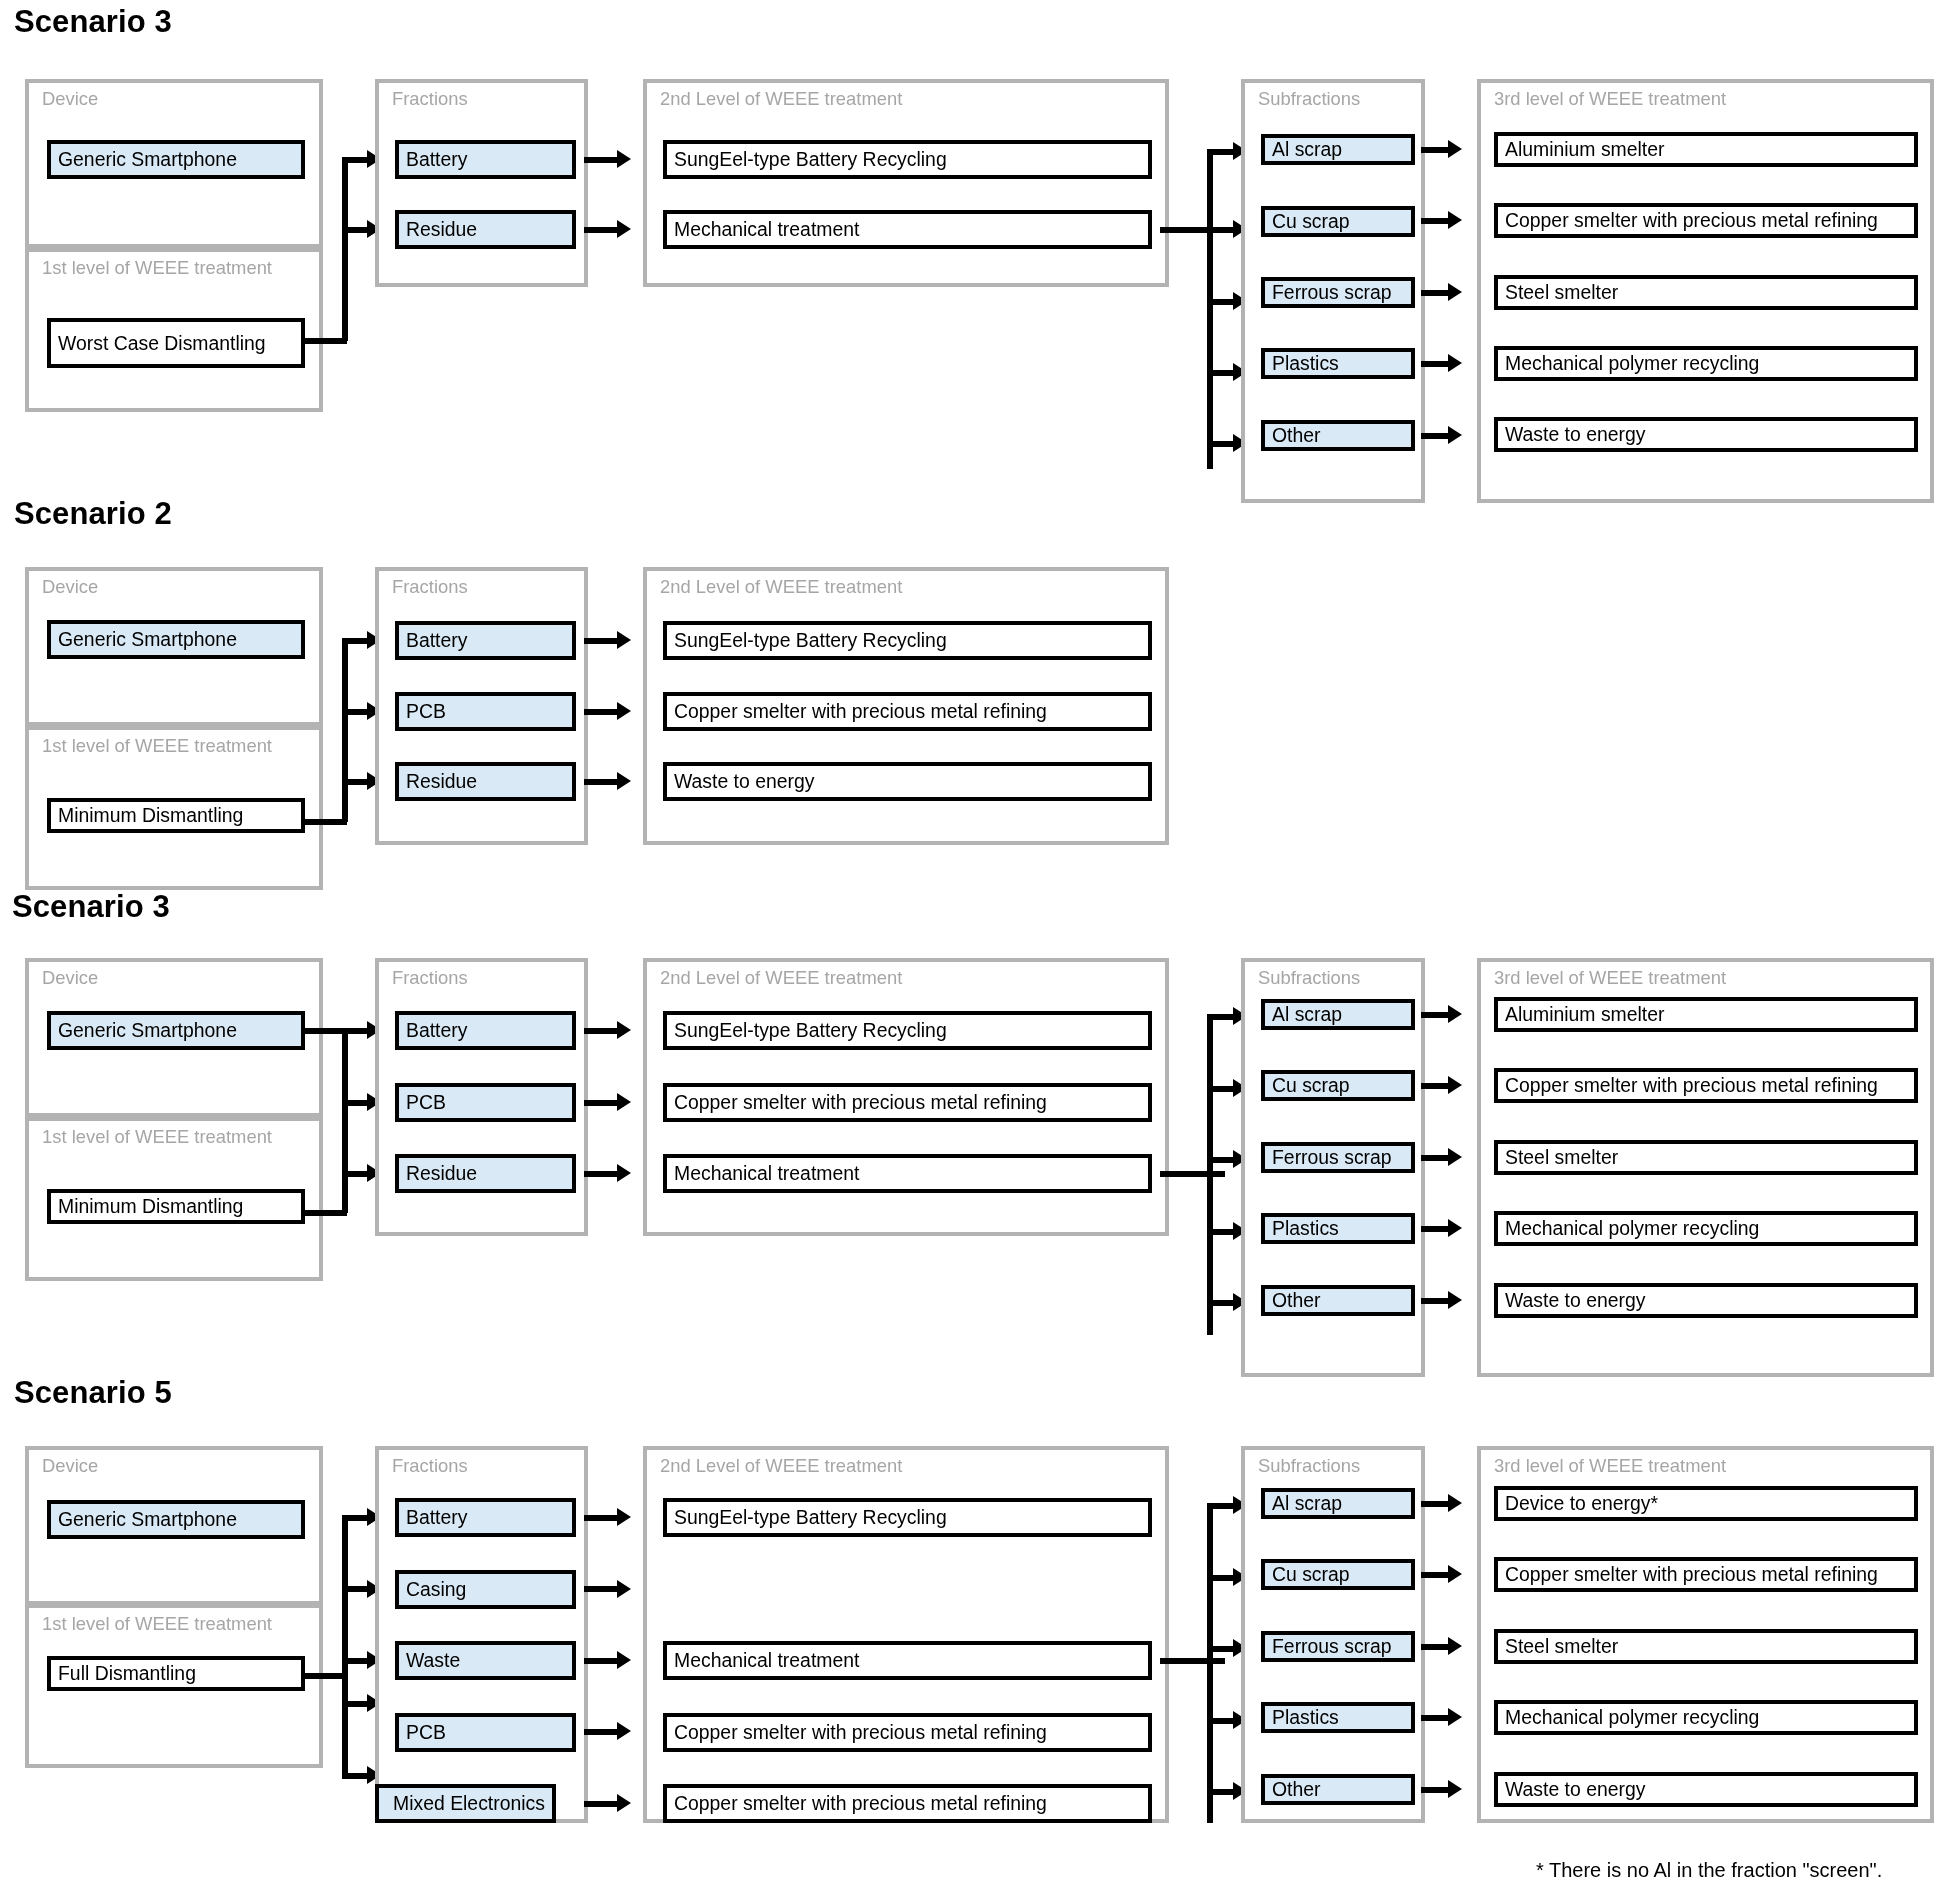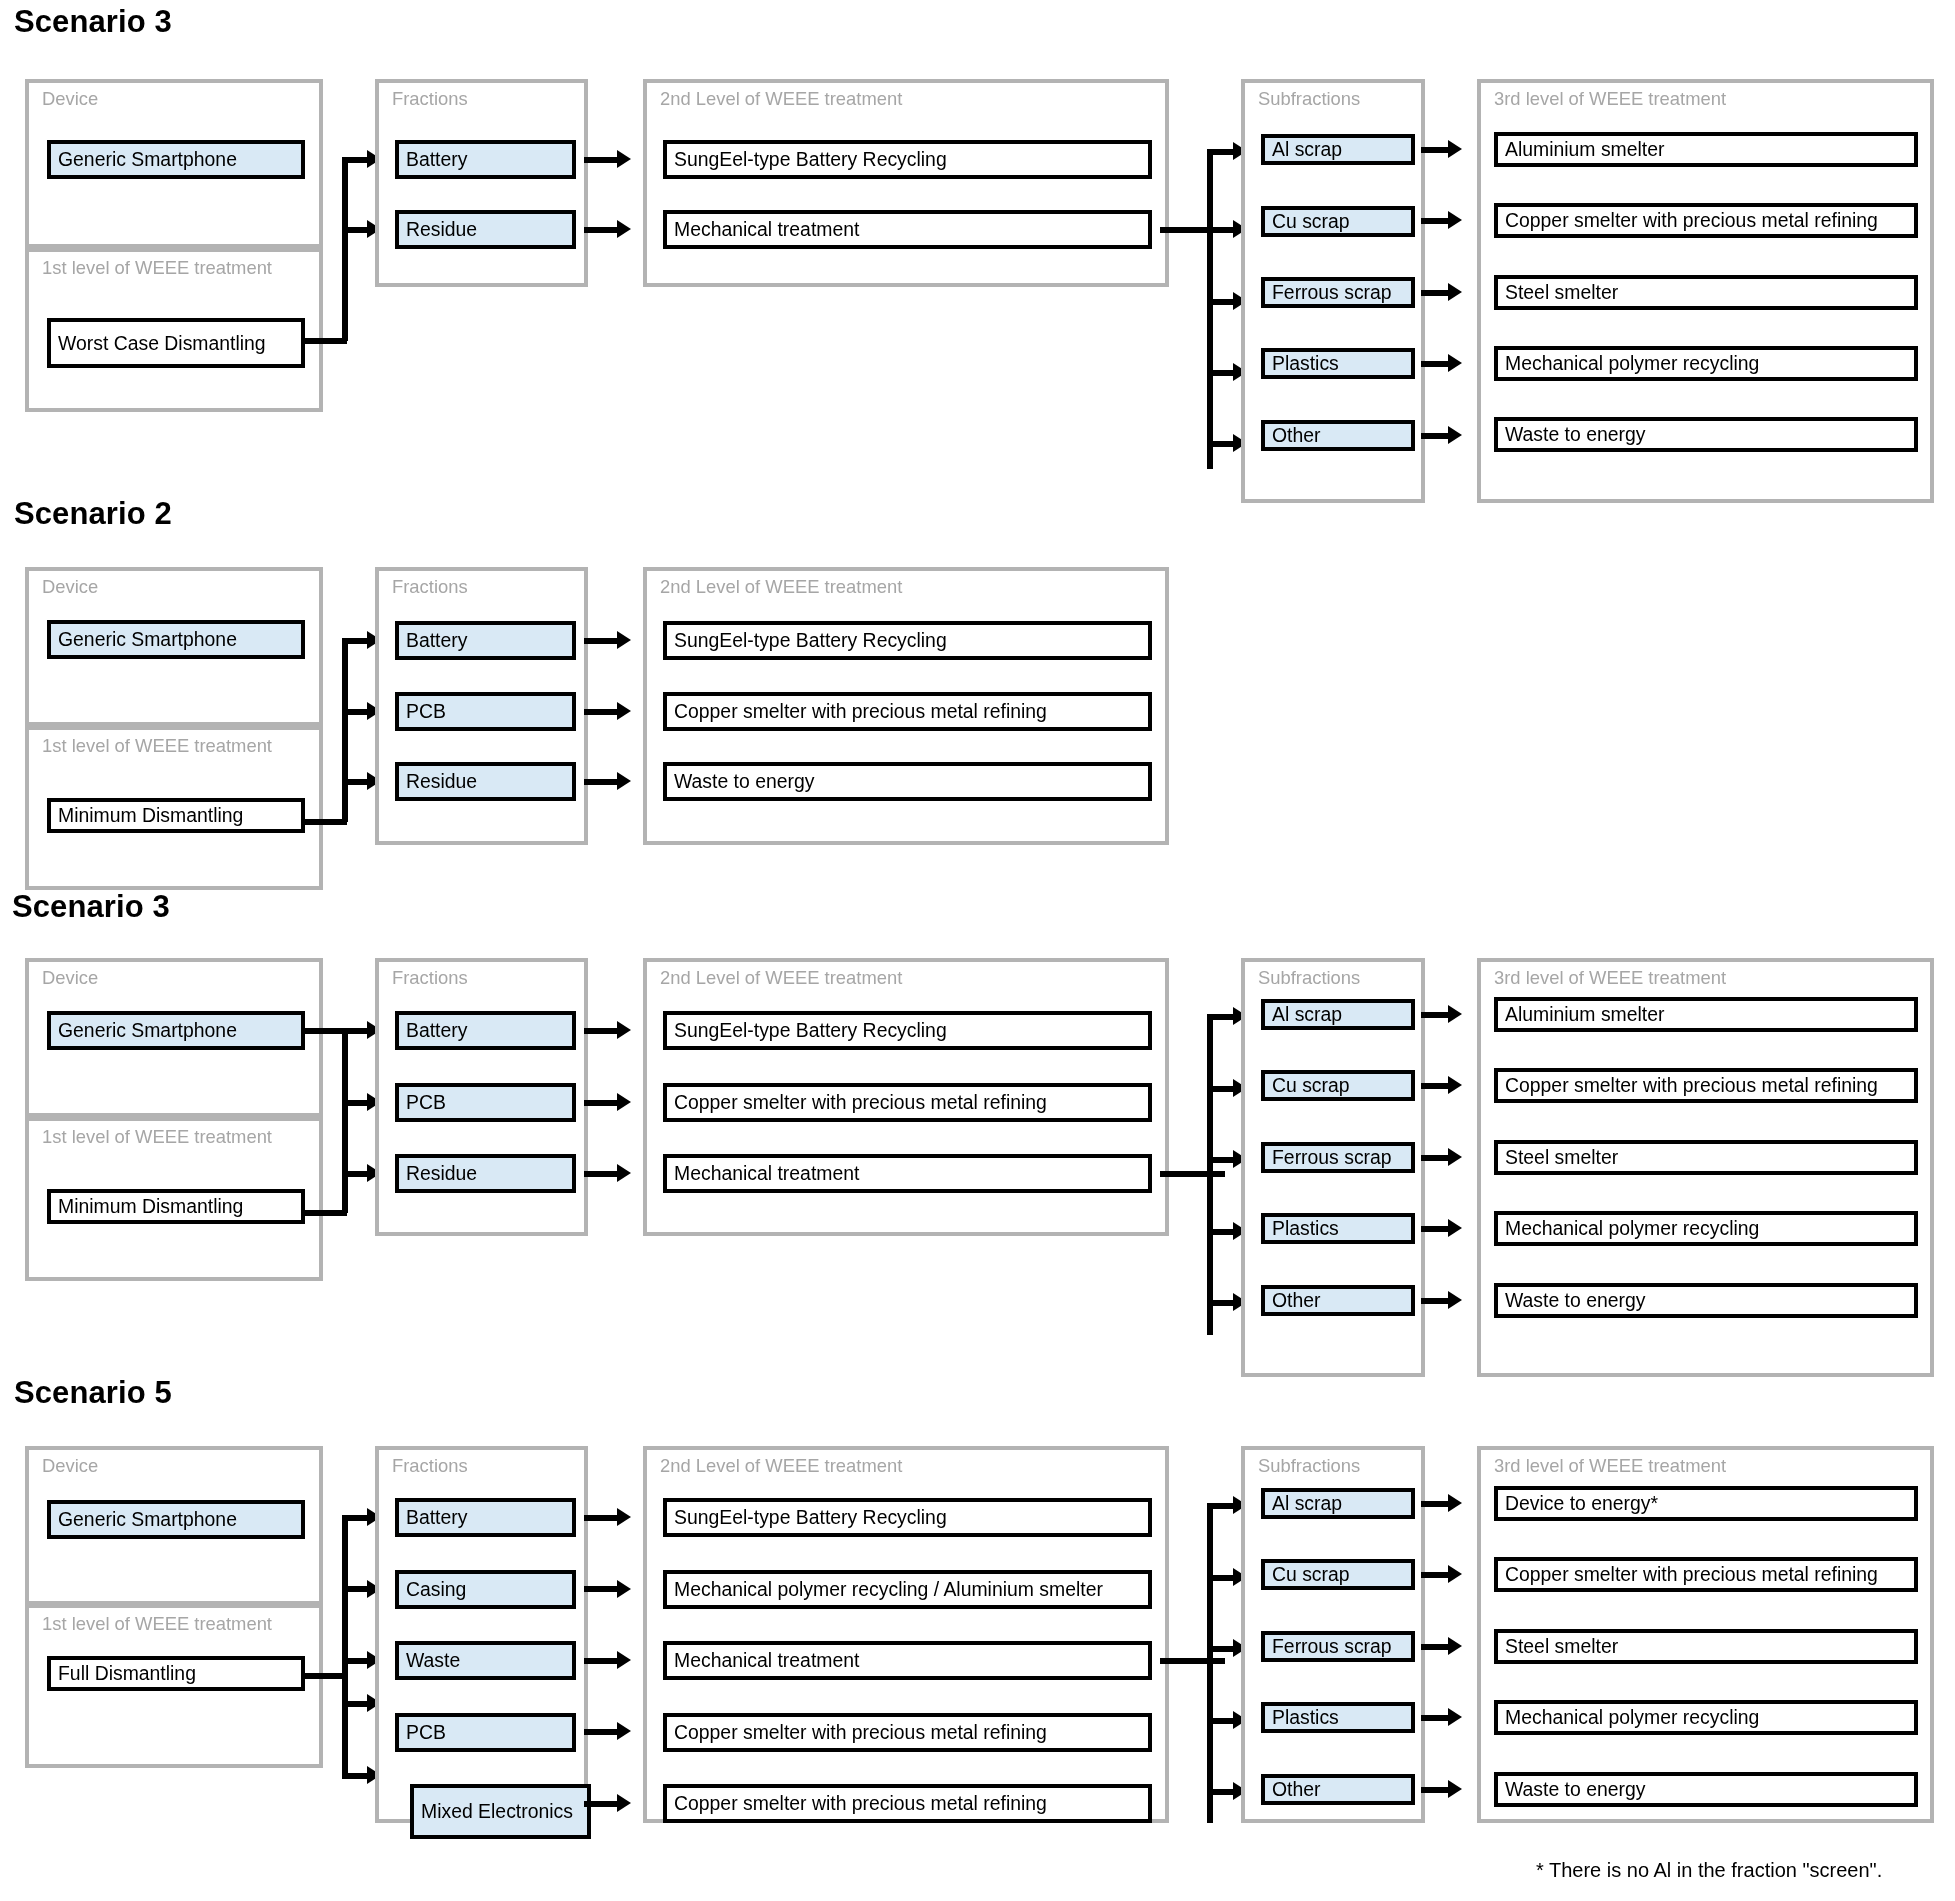--- a/index.html
+++ b/index.html
@@ -426,43 +426,40 @@
 </div>
 <div class="node blue" style="left:395px;top:1570px;width:181px;height:39px;">
   <span>Casing</span>
 </div>
 <div class="node blue" style="left:395px;top:1641px;width:181px;height:39px;">
   <span>Waste</span>
 </div>
 <div class="node blue" style="left:395px;top:1713px;width:181px;height:39px;">
   <span>PCB</span>
 </div>
-<div class="node blue" style="left:410px;top:1784px;width:181px;height:55px;">
+<div class="node blue" style="left:375px;top:1784px;width:181px;height:39px;justify-content:center;">
   <span>Mixed Electronics</span>
 </div>
 
 <div class="hline" style="left:584px;top:1515px;width:35px;"></div>
 <div class="arrowhead" style="left:617px;top:1508px;"></div>
 <div class="hline" style="left:584px;top:1586px;width:35px;"></div>
 <div class="arrowhead" style="left:617px;top:1580px;"></div>
 <div class="hline" style="left:584px;top:1658px;width:35px;"></div>
 <div class="arrowhead" style="left:617px;top:1651px;"></div>
 <div class="hline" style="left:584px;top:1729px;width:35px;"></div>
 <div class="arrowhead" style="left:617px;top:1722px;"></div>
 <div class="hline" style="left:584px;top:1801px;width:35px;"></div>
 <div class="arrowhead" style="left:617px;top:1794px;"></div>
 
 <div class="group" style="left:643px;top:1446px;width:526px;height:377px;">
   <div class="group-label">2nd Level of WEEE treatment</div>
 </div>
 <div class="node" style="left:663px;top:1498px;width:489px;height:39px;">
   <span>SungEel-type Battery Recycling</span>
-</div>
-<div class="node" style="left:663px;top:1570px;width:489px;height:39px;">
-  <span>Mechanical polymer recycling / Aluminium smelter</span>
 </div>
 <div class="node" style="left:663px;top:1641px;width:489px;height:39px;">
   <span>Mechanical treatment</span>
 </div>
 <div class="node" style="left:663px;top:1713px;width:489px;height:39px;">
   <span>Copper smelter with precious metal refining</span>
 </div>
 <div class="node" style="left:663px;top:1784px;width:489px;height:39px;">
   <span>Copper smelter with precious metal refining</span>
 </div>

